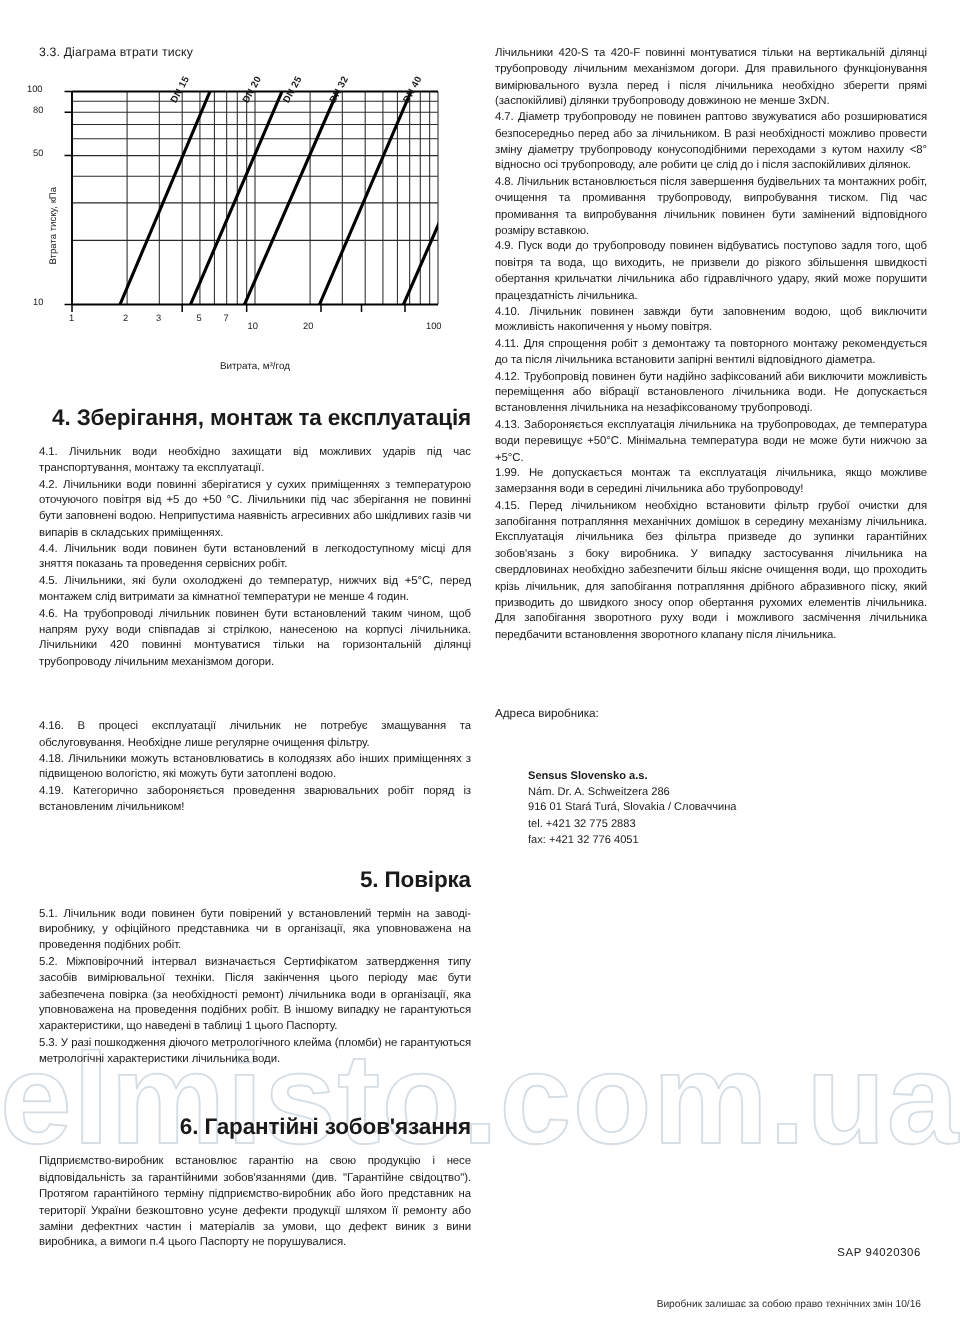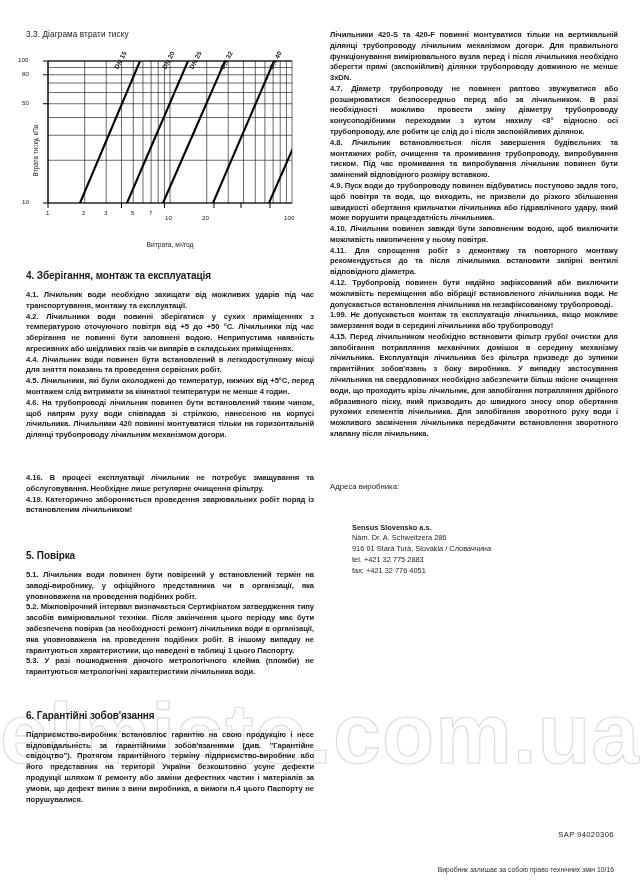--- a/index.html
+++ b/index.html
@@ -51,33 +51,33 @@
   .col-left  { left: 26px; }
   .col-right { left: 330px; }
 
   h3.sec-num {
     font-size: 8.2px;
     font-weight: 400;
     margin: 0 0 12px 0;
     letter-spacing: 0.1px;
   }
   h2.sec-head {
-    font-size: 10px;
+    font-size: 15px;
     font-weight: 700;
     margin: 0 0 9px 0;
     letter-spacing: -0.1px;
+    text-align: right;
   }
   p.para {
     font-size: 7.6px;
     line-height: 1.42;
     margin: 0;
     text-align: justify;
     letter-spacing: -0.05px;
     hyphens: none;
-    font-weight: bold;
   }
   p.para + p.para { margin-top: 0px; }
   .blk { margin-bottom: 10px; }
 
   
   .addr-title {
     font-size: 7.8px;
     margin: 0 0 10px 0;
   }
   .addr-body {
@@ -264,20 +264,21 @@
       <p class="para">4.2. Лічильники води повинні зберігатися у сухих приміщеннях з температурою оточуючого повітря від +5 до +50 °С. Лічильники під час зберігання не повинні бути заповнені водою. Неприпустима наявність агресивних або шкідливих газів чи випарів в складських приміщеннях.</p>
       <p class="para">4.4. Лічильник води повинен бути встановлений в легкодоступному місці для зняття показань та проведення сервісних робіт.</p>
       <p class="para">4.5. Лічильники, які були охолоджені до температур, нижчих від +5°С, перед монтажем слід витримати за кімнатної температури не менше 4 годин.</p>
       <p class="para">4.6. На трубопроводі лічильник повинен бути встановлений таким чином, щоб напрям руху води співпадав зі стрілкою, нанесеною на корпусі лічильника. Лічильники 420 повинні монтуватися тільки на горизонтальній ділянці трубопроводу лічильним механізмом догори.</p>
     </div>
 
     <div style="height:22px"></div>
 
     <div class="blk">
       <p class="para">4.16. В процесі експлуатації лічильник не потребує змащування та обслуговування. Необхідне лише регулярне очищення фільтру.</p>
+      <p class="para">4.18. Лічильники можуть встановлюватись в колодязях або інших приміщеннях з підвищеною вологістю, які можуть бути затоплені водою.</p>
       <p class="para">4.19. Категорично забороняється проведення зварювальних робіт поряд із встановленим лічильником!</p>
     </div>
 
     <div style="height:24px"></div>
 
     <h2 class="sec-head">5. Повірка</h2>
     <div class="blk">
       <p class="para">5.1. Лічильник води повинен бути повірений у встановлений термін на заводі-виробнику, у офіційного представника чи в організації, яка уповноважена на проведення подібних робіт.</p>
       <p class="para">5.2. Міжповірочний інтервал визначається Сертифікатом затвердження типу засобів вимірювальної техніки. Після закінчення цього періоду має бути забезпечена повірка (за необхідності ремонт) лічильника води в організації, яка уповноважена на проведення подібних робіт. В іншому випадку не гарантуються характеристики, що наведені в таблиці 1 цього Паспорту.</p>
       <p class="para">5.3. У разі пошкодження діючого метрологічного клейма (пломби) не гарантуються метрологічні характеристики лічильника води.</p>
@@ -295,20 +296,21 @@
   <div class="col col-right">
 
     <div class="blk">
       <p class="para">Лічильники 420-S та 420-F повинні монтуватися тільки на вертикальній ділянці трубопроводу лічильним механізмом догори. Для правильного функціонування вимірювального вузла перед і після лічильника необхідно зберегти прямі (заспокійливі) ділянки трубопроводу довжиною не менше 3xDN.</p>
       <p class="para">4.7. Діаметр трубопроводу не повинен раптово звужуватися або розширюватися безпосередньо перед або за лічильником. В разі необхідності можливо провести зміну діаметру трубопроводу конусоподібними переходами з кутом нахилу &lt;8° відносно осі трубопроводу, але робити це слід до і після заспокійливих ділянок.</p>
       <p class="para">4.8. Лічильник встановлюється після завершення будівельних та монтажних робіт, очищення та промивання трубопроводу, випробування тиском. Під час промивання та випробування лічильник повинен бути замінений відповідного розміру вставкою.</p>
       <p class="para">4.9. Пуск води до трубопроводу повинен відбуватись поступово задля того, щоб повітря та вода, що виходить, не призвели до різкого збільшення швидкості обертання крильчатки лічильника або гідравлічного удару, який може порушити працездатність лічильника.</p>
       <p class="para">4.10. Лічильник повинен завжди бути заповненим водою, щоб виключити можливість накопичення у ньому повітря.</p>
       <p class="para">4.11. Для спрощення робіт з демонтажу та повторного монтажу рекомендується до та після лічильника встановити запірні вентилі відповідного діаметра.</p>
       <p class="para">4.12. Трубопровід повинен бути надійно зафіксований аби виключити можливість переміщення або вібрації встановленого лічильника води. Не допускається встановлення лічильника на незафіксованому трубопроводі.</p>
+      <p class="para">4.13. Забороняється експлуатація лічильника на трубопроводах, де температура води перевищує +50°С. Мінімальна температура води не може бути нижчою за +5°С.</p>
       <p class="para">1.99. Не допускається монтаж та експлуатація лічильника, якщо можливе замерзання води в середині лічильника або трубопроводу!</p>
       <p class="para">4.15. Перед лічильником необхідно встановити фільтр грубої очистки для запобігання потрапляння механічних домішок в середину механізму лічильника. Експлуатація лічильника без фільтра призведе до зупинки гарантійних зобов'язань з боку виробника. У випадку застосування лічильника на свердловинах необхідно забезпечити більш якісне очищення води, що проходить крізь лічильник, для запобігання потрапляння дрібного абразивного піску, який призводить до швидкого зносу опор обертання рухомих елементів лічильника. Для запобігання зворотного руху води і можливого засмічення лічильника передбачити встановлення зворотного клапану після лічильника.</p>
     </div>
 
     <div style="height:32px"></div>
 
     <div>
       <p class="addr-title">Адреса виробника:</p>
       <div class="addr-body">
         <div class="addr-name">Sensus Slovensko a.s.</div>

